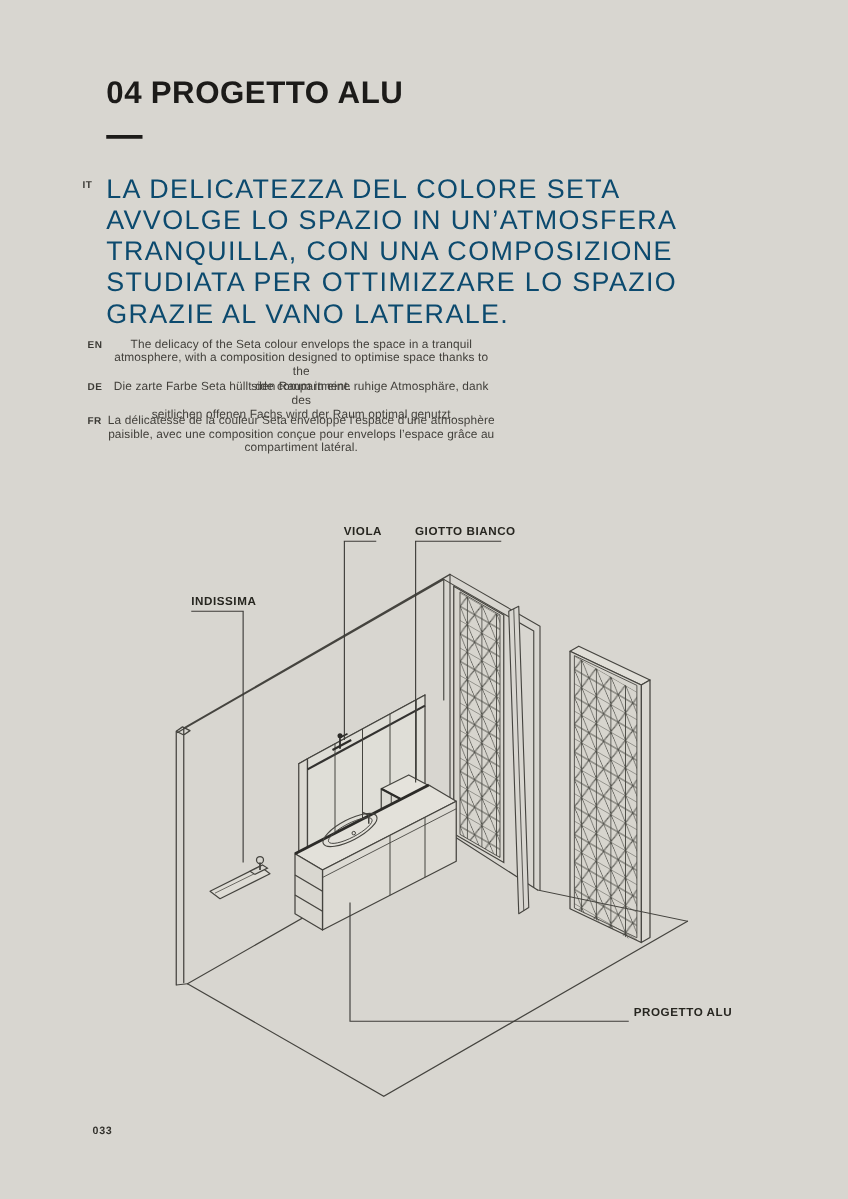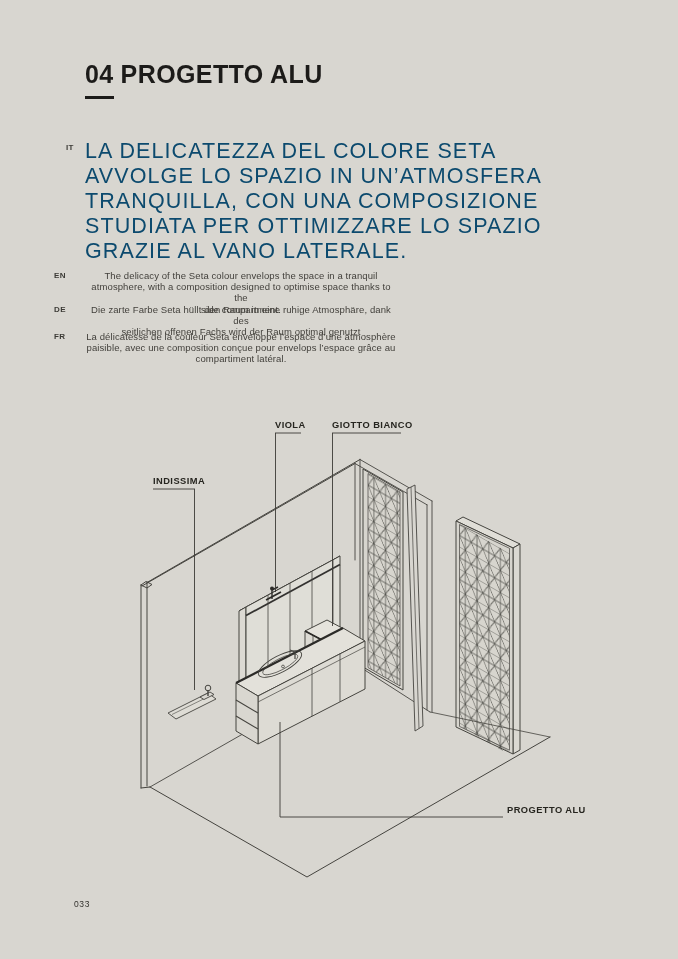--- a/index.html
+++ b/index.html
@@ -6,35 +6,35 @@
   body{
     width:678px;height:959px;position:relative;overflow:hidden;
     background:#d8d6d0;
     font-family:"Liberation Sans", sans-serif;
     -webkit-font-smoothing:antialiased;
   }
   .abs{position:absolute;}
   
   .page-header{left:85px;top:60px;white-space:nowrap;
     font-size:25px;font-weight:bold;color:#1c1b19;letter-spacing:.4px;}
-  .header-number{border-bottom:3px solid #1c1b19;padding-bottom:8px;margin-right:7px;}
+  .header-number{border-bottom:3px solid #1c1b19;padding-bottom:20px;margin-right:7px;}
   
   .lang-tag{font-size:8px;font-weight:bold;color:#3c3b36;letter-spacing:.4px;}
   .intro-tag{left:66px;top:143px;text-align:center;}
   .intro-text{left:85px;top:139px;width:480px;
     font-size:21.5px;line-height:24.9px;letter-spacing:1.1px;
     color:#0c4a6e;white-space:pre-line;}
   
   .tr-row{left:0;width:678px;}
-  .tr-tag{position:absolute;left:54px;top:1px;}
+  .tr-tag{position:absolute;left:70px;top:1px;}
   .tr-text{position:absolute;left:85px;width:312px;
     font-size:9.5px;line-height:11.2px;letter-spacing:.1px;
     color:#413f3a;white-space:pre-line;text-align:center;}
   
-  .page-number{left:63px;top:899px;font-size:8.5px;font-weight:normal;
+  .page-number{left:63px;top:899px;font-size:8.5px;font-weight:bold;
     letter-spacing:.6px;color:#33322d;padding-left:11px;}
   
   .diagram{left:0;top:0;width:678px;height:959px;}
   svg text{font-family:"Liberation Sans", sans-serif;font-weight:bold;
     font-size:9.3px;letter-spacing:.45px;fill:#26251f;}
 </style>
 </head>
 <body>
 
 <div class="abs page-header">

